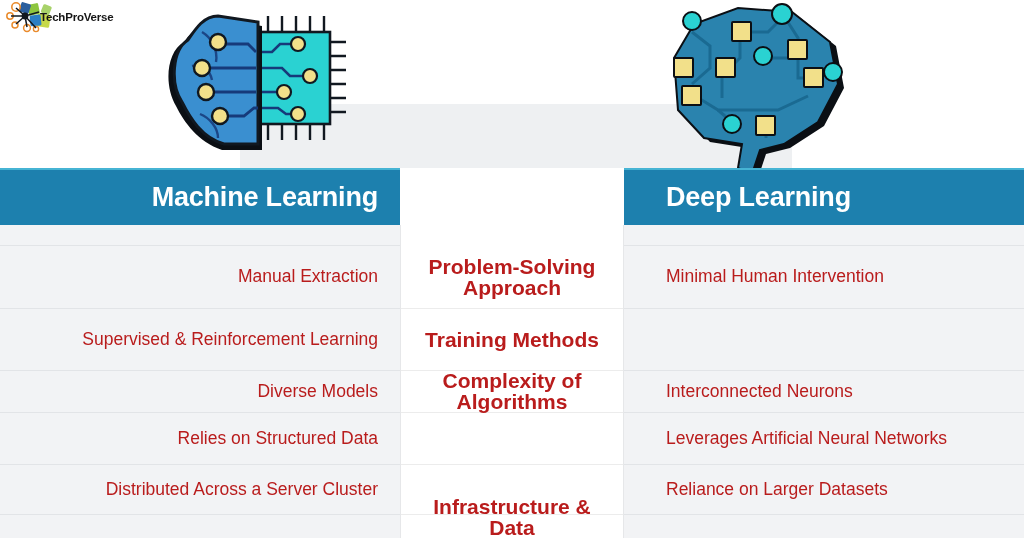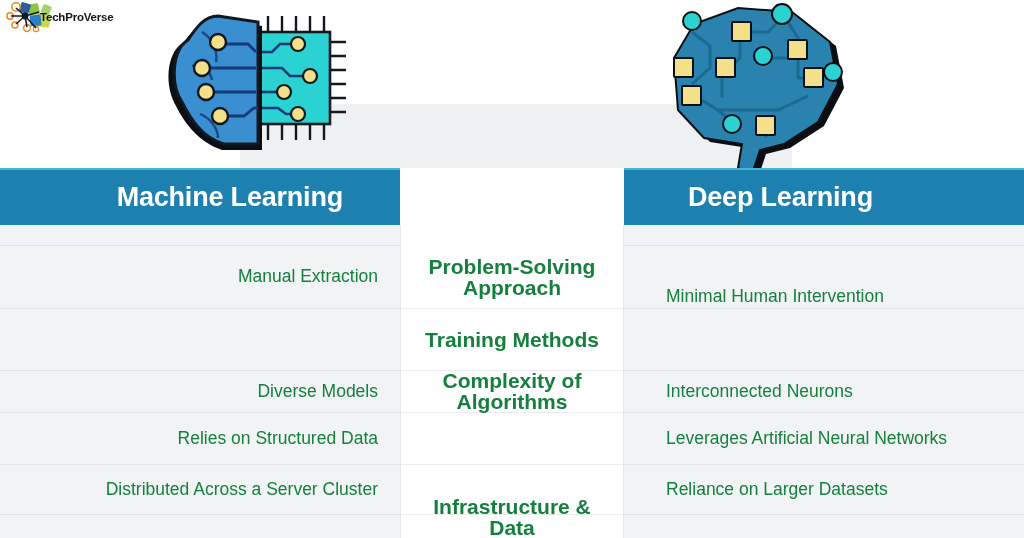--- a/index.html
+++ b/index.html
@@ -85,27 +85,27 @@
     border-top: 2px solid #46b4d4;
     box-sizing: border-box;
     z-index: 30;
     display: flex;
     align-items: center;
   }
   #head-ml {
     left: 0;
     width: 400px;
     justify-content: flex-end;
-    padding-right: 57px;
+    padding-right: 22px;
   }
   #head-dl {
     left: 624px;
     width: 400px;
     justify-content: flex-start;
-    padding-left: 64px;
+    padding-left: 42px;
   }
   .head-band .head-label {
     color: #ffffff;
     font-size: 27px;
     font-weight: bold;
     letter-spacing: -0.2px;
     white-space: nowrap;
   }
 
   
@@ -141,21 +141,21 @@
     bottom: 0;
     width: 1px;
     background: #e6e7e9;
   }
 
   .cell {
     position: absolute;
     display: flex;
     align-items: center;
     box-sizing: border-box;
-    color: #15803d;
+    color: #b91c1c;
     font-size: 17.5px;
     line-height: 23px;
   }
   .cell.left {
     left: 0;
     width: 400px;
     justify-content: flex-end;
     text-align: right;
     padding-right: 22px;
   }
@@ -325,22 +325,23 @@
     <div class="rowline right" style="top:187px;"></div>
     <div class="rowline left" style="top:239px;"></div>
     <div class="rowline center" style="top:239px;"></div>
     <div class="rowline right" style="top:239px;"></div>
     <div class="rowline left" style="top:289px;"></div>
     <div class="rowline center" style="top:289px;"></div>
     <div class="rowline right" style="top:289px;"></div>
 
     <div class="cell left" style="top:20px;  height:63px;">Manual Extraction</div>
     <div class="cell center" style="top:20px;  height:63px;">Problem-Solving Approach</div>
-    <div class="cell right" style="top:20px;  height:63px;margin-top:20px;">Minimal Human Intervention</div>
-
+    <div class="cell right" style="top:20px;  height:63px;">Minimal Human Intervention</div>
+
+    <div class="cell left" style="top:83px;  height:62px;">Supervised &amp; Reinforcement Learning</div>
     <div class="cell center" style="top:83px;  height:62px;">Training Methods</div>
 
     <div class="cell left" style="top:145px; height:42px;">Diverse Models</div>
     <div class="cell center" style="top:145px; height:42px;">Complexity of Algorithms</div>
     <div class="cell right" style="top:145px; height:42px;">Interconnected Neurons</div>
 
     <div class="cell left" style="top:187px; height:52px;">Relies on Structured Data</div>
     <div class="cell right" style="top:187px; height:52px;">Leverages Artificial Neural Networks</div>
 
     <div class="cell left" style="top:239px; height:50px;">Distributed Across a Server Cluster</div>

